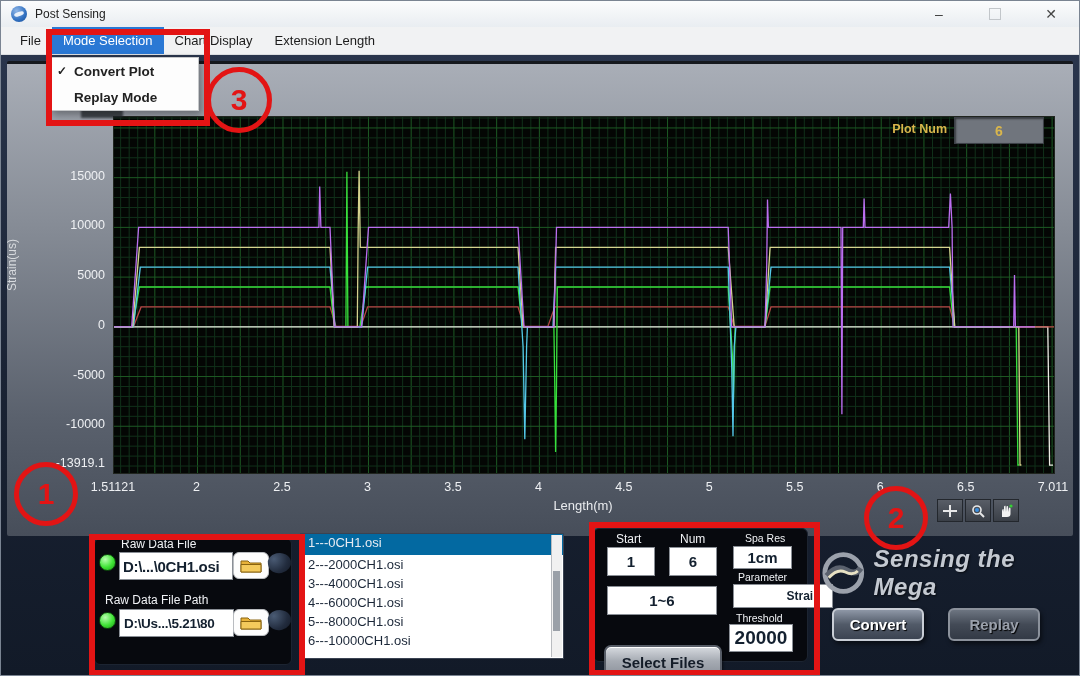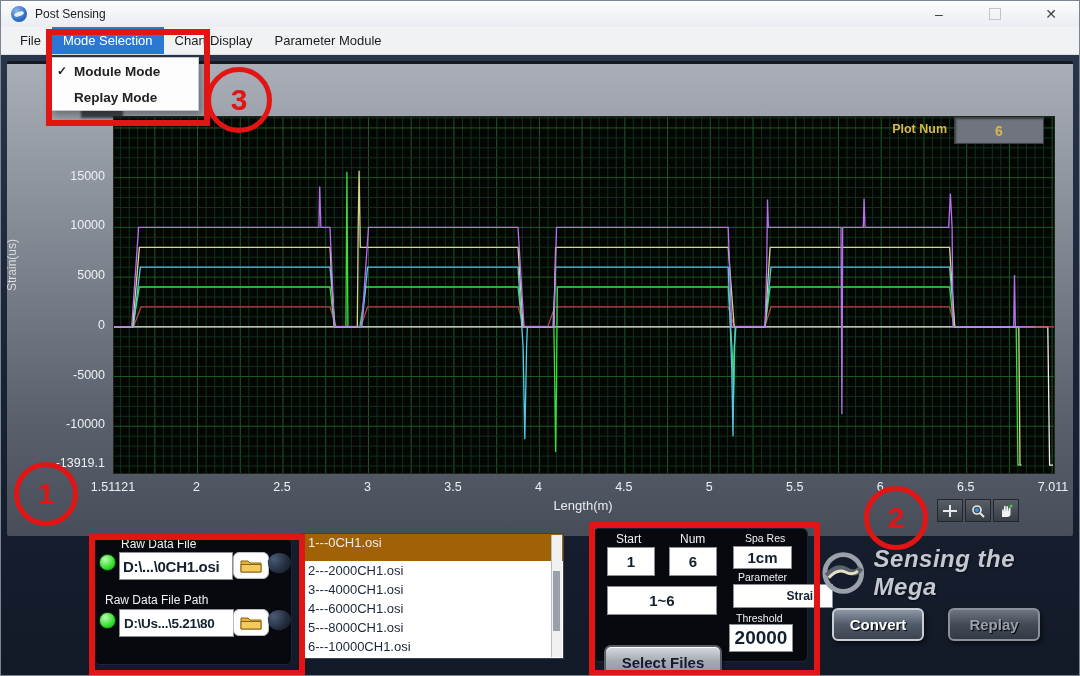--- a/index.html
+++ b/index.html
@@ -63,21 +63,21 @@
   .tinput{position:absolute;background:#fff;border:1px solid #8a8f96;color:#13202f;
           font-weight:700;display:flex;align-items:center;overflow:hidden;white-space:nowrap;}
   .folderbtn{position:absolute;width:34px;height:25px;background:#fdfdfd;border:1px solid #b9bcc0;
              border-radius:6px;display:flex;align-items:center;justify-content:center;}
   .eraser{position:absolute;width:23px;height:20px;border-radius:45% 55% 50% 50%;
           background:radial-gradient(circle at 30% 25%,#4a5b74,#222c3e 60%,#141b28);
           transform:rotate(-12deg);}
   #file-list{position:absolute;left:299px;top:532px;width:262px;height:124px;background:#fff;
              border:1px solid #3a4352;overflow:hidden;}
   .frow{padding-left:7px;font-size:13px;color:#1b2738;line-height:19px;white-space:nowrap;}
-  .frow.sel{background:#a16207;color:#e7ebf2;height:27px;line-height:18px;overflow:hidden;}
+  .frow.sel{background:#0369a1;color:#e7ebf2;height:21px;line-height:18px;overflow:hidden;}
   #fscroll{position:absolute;right:1px;top:1px;width:10px;height:122px;background:#f1f1f1;
            border-left:1px solid #b9bcc0;}
   #fthumb{position:absolute;left:1px;top:36px;width:7px;height:60px;background:#9aa0a8;}
   .selectbtn{position:absolute;left:603px;top:644px;width:114px;height:31px;border-radius:7px;
              background:linear-gradient(#d7dadf,#a6abb3 45%,#878d97);
              border:2px solid #565c66;box-shadow:inset 0 1px 0 #fff,1px 2px 3px rgba(0,0,0,.5);
              font-weight:700;font-size:15px;color:#141c28;display:flex;align-items:center;justify-content:center;}
   #brand{position:absolute;left:820px;top:544px;display:flex;align-items:center;}
   #brandlogo{width:46px;height:46px;}
   #brandtext{font-size:24px;font-weight:700;font-style:italic;color:#c4c9d1;margin-left:8px;
@@ -108,27 +108,27 @@
           <span></span>
         </div>
       <div class="wbtn">✕</div>
     </div>
   </div>
 
   <div id="menubar">
     <div class="menu-item">File</div>
     <div class="menu-item active">Mode Selection</div>
     <div class="menu-item">Chart Display</div>
-    <div class="menu-item">Parameter Module</div>
+    <div class="menu-item">Extension Length</div>
   </div>
 
   <div id="dropdown">
     <div class="dd-item">
       <span class="dd-check">✓</span>
-      <span>Module Mode</span>
+      <span>Convert Plot</span>
     </div>
     <div class="dd-item">
       <span class="dd-check"></span>
       <span>Replay Mode</span>
     </div>
   </div>
 
   <div id="chartpanel"></div>
   <div id="plot">
     <svg id="plot-svg" width="940" height="356">

